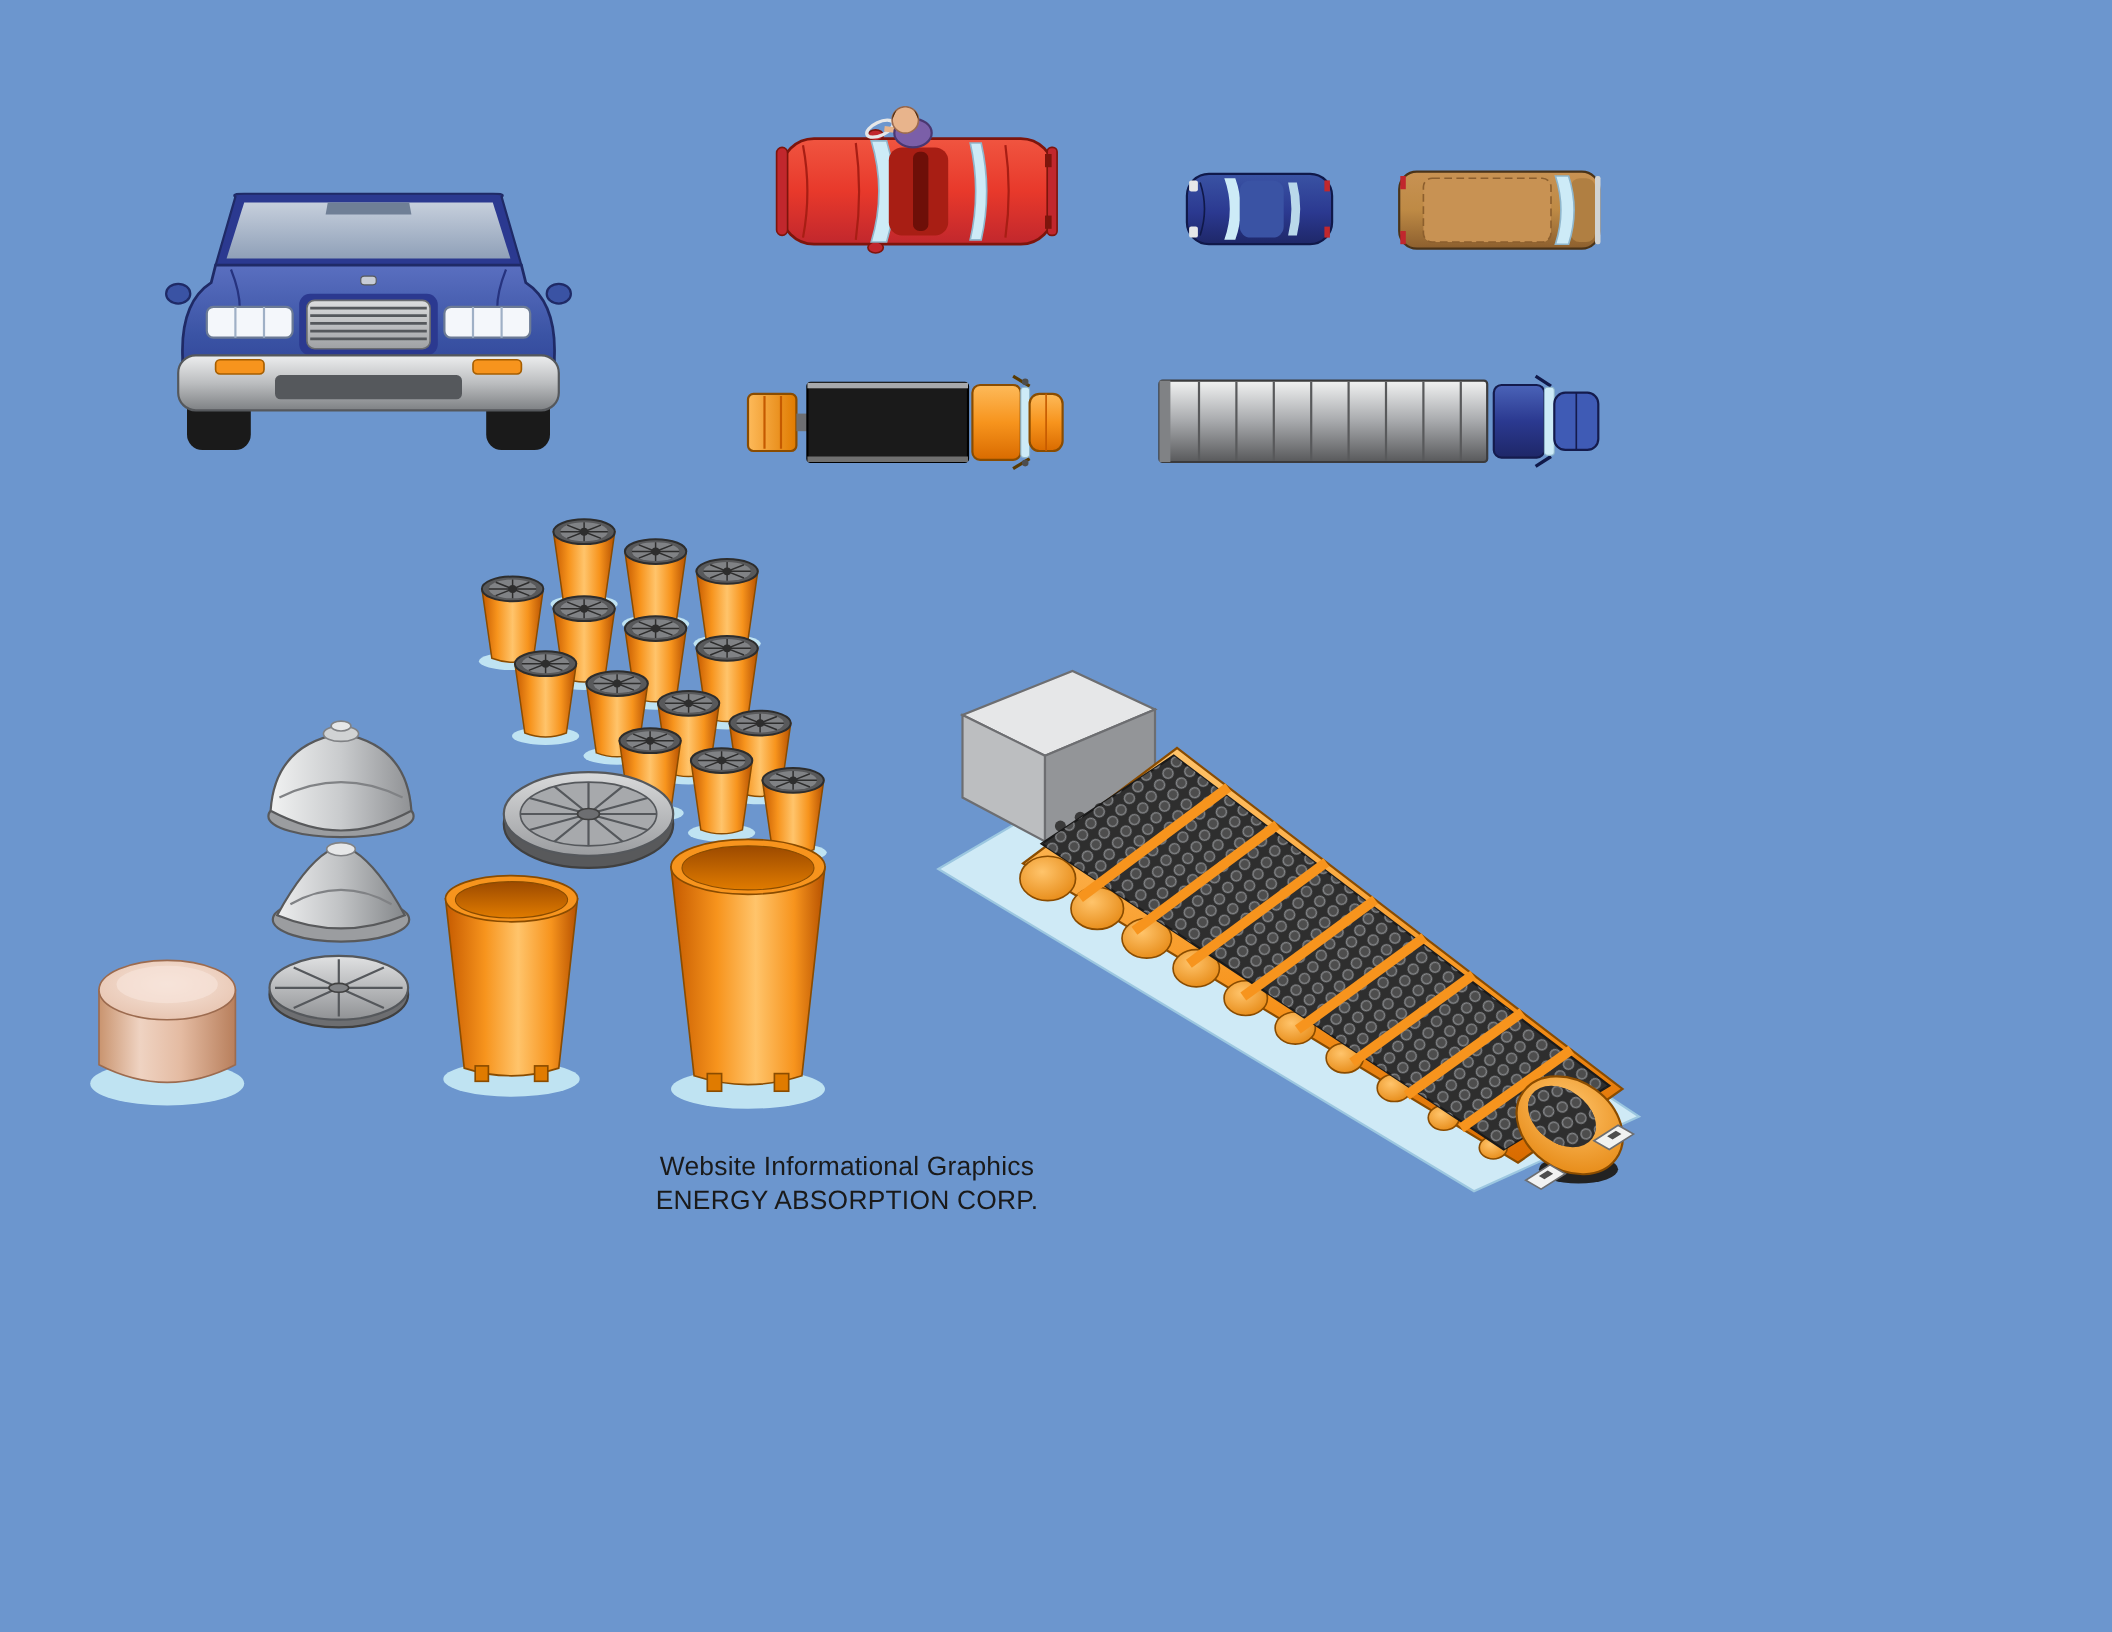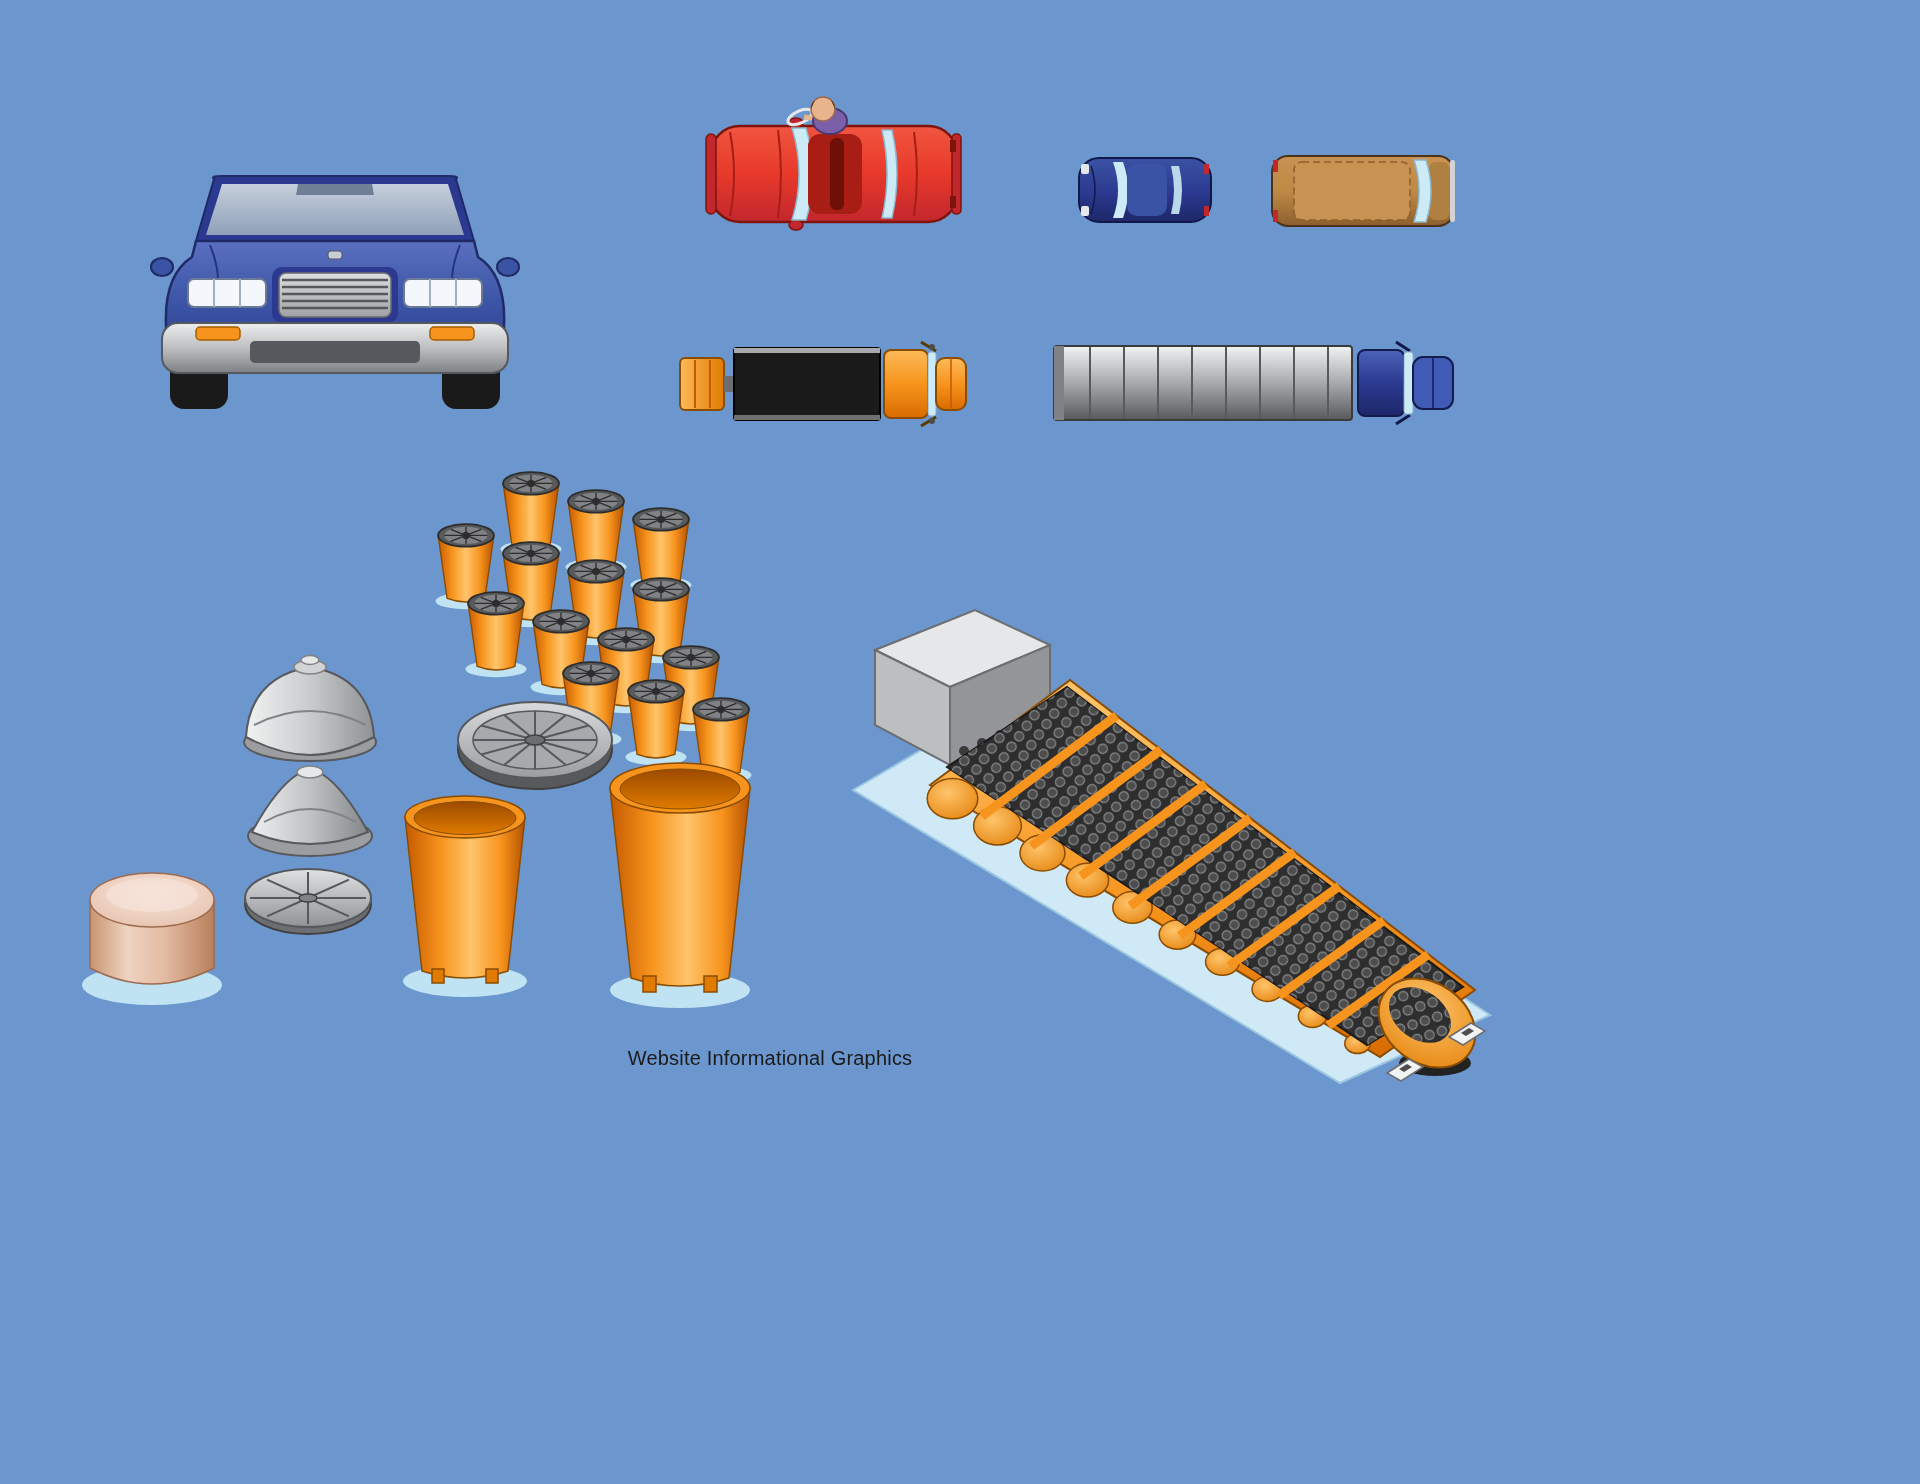--- a/index.html
+++ b/index.html
@@ -13,21 +13,21 @@
     height:1484px;
     background:#6C96CE;
     overflow:hidden;
   }
   .illo{position:absolute;}
   .caption{
     position:absolute;
     left:460px; top:1046px; width:620px;
     text-align:center;
     color:#1a1a1a;
-    font-size:20px;
+    font-size:24px;
     line-height:1.28;
     letter-spacing:0.2px;
   }
 </style>
 </head>
 <body>
 
 <div id="stage">
 
   <div class="illo" style="left:150px; top:175px; width:370px; height:250px;">
@@ -537,15 +537,16 @@
         <g transform="translate(62,-36)">
           <polygon points="552,478 574,464 588,472 566,486" fill="#F1F2F2" stroke="#6D6E71" stroke-width="1.5"></polygon>
           <polygon points="564,474 572,469 577,472 569,477" fill="#4D4D4D"></polygon>
         </g>
       </g>
     </svg>
   </div>
 
   <div class="caption">
     <div>Website Informational Graphics</div>
+    <div>ENERGY ABSORPTION CORP.</div>
   </div>
 
 </div>
 
 </body></html>

